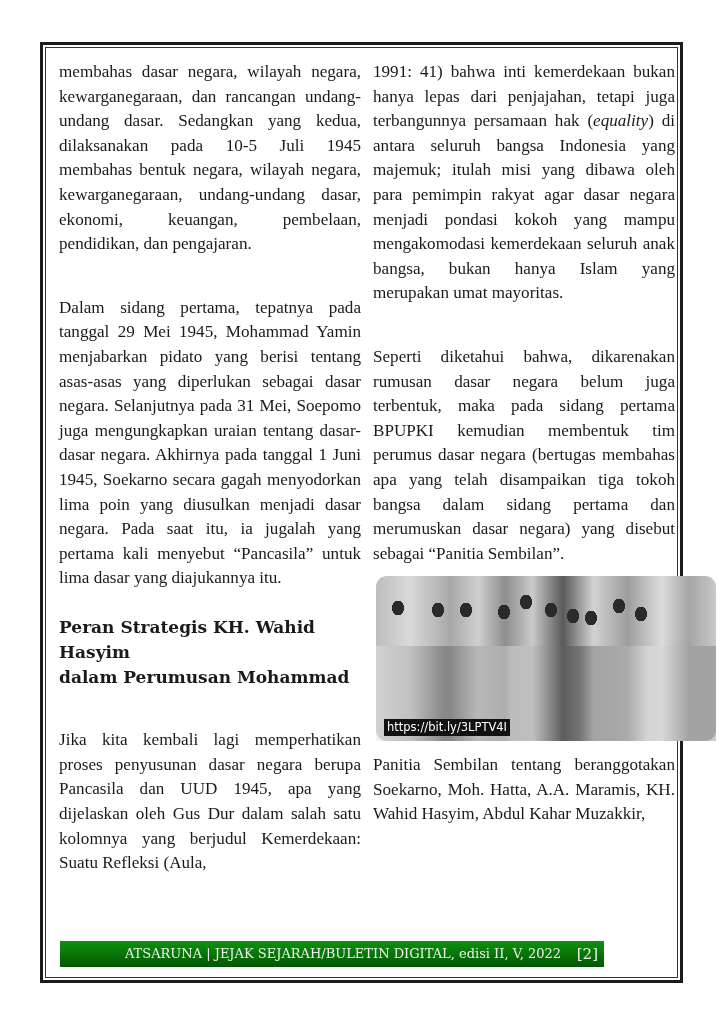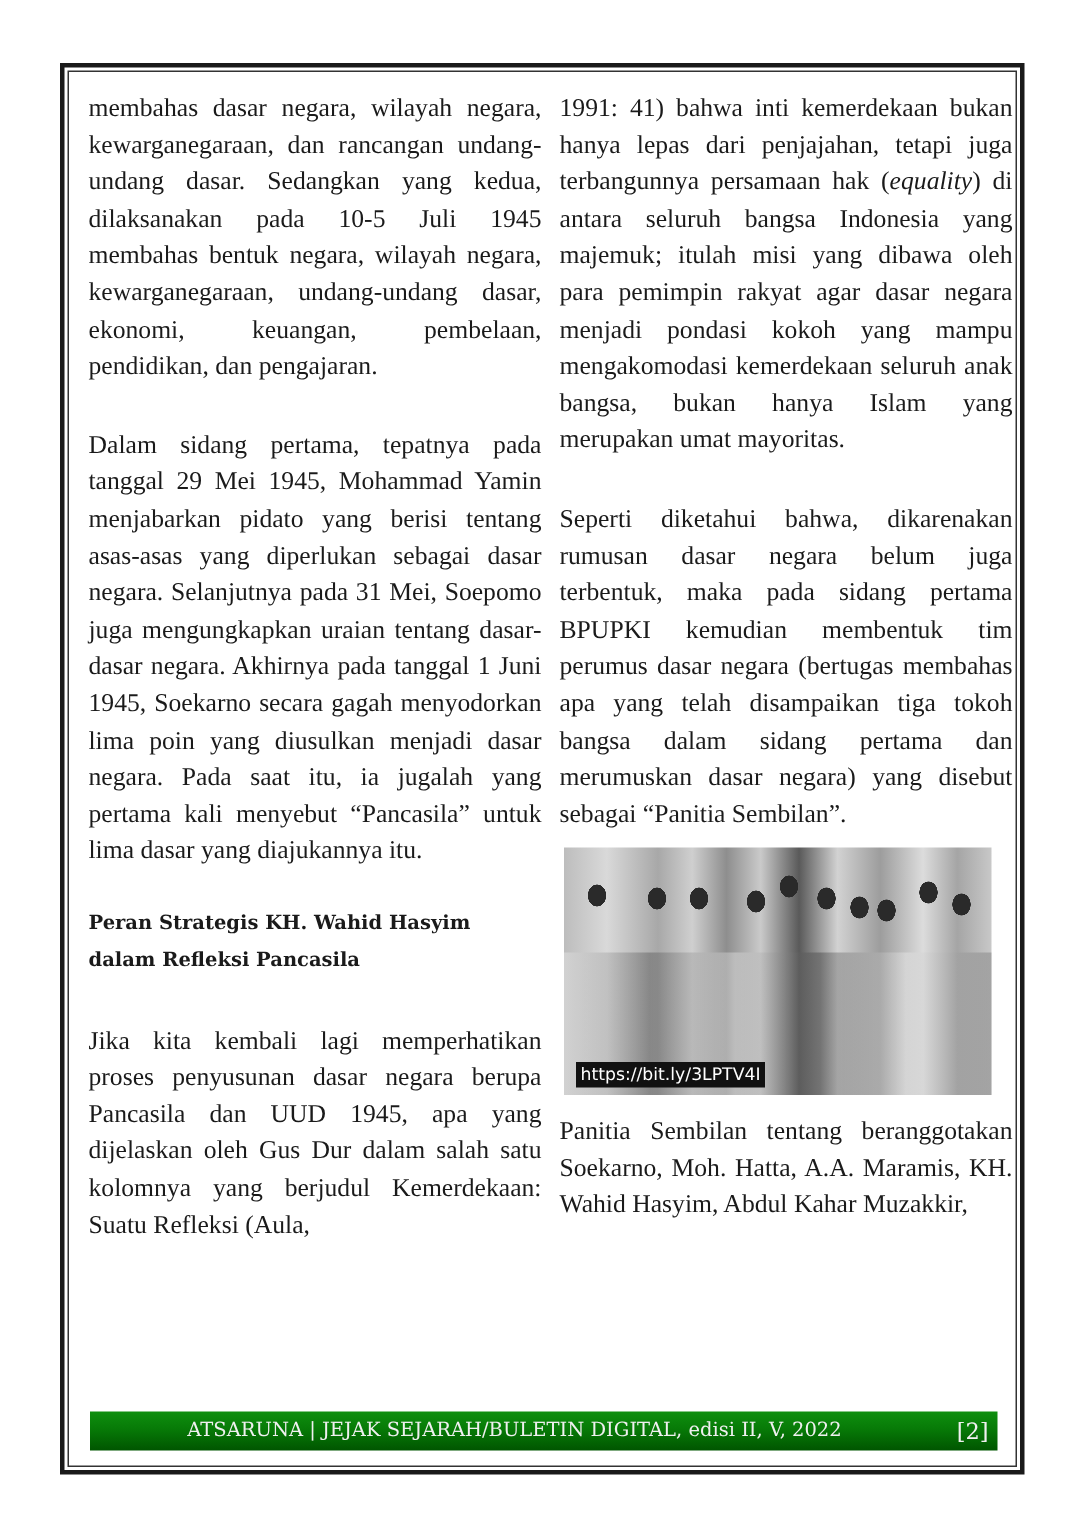--- a/index.html
+++ b/index.html
@@ -14,71 +14,72 @@
   }
   .col {
     position: absolute; top: 60px; width: 302px;
     font-family: "Liberation Serif", "DejaVu Serif", serif;
     font-size: 17.1px; line-height: 24.6px; color: #1a1a1a;
     text-align: justify;
   }
   .col.left { left: 59px; }
   .col.right { left: 373px; }
   .col p { margin: 0; }
-  .col p + p { margin-top: 28px; }
+  .col p + p { margin-top: 39px; }
   .heading {
     font-family: "DejaVu Serif", "Liberation Serif", serif; font-weight: bold;
-    font-size: 13px; line-height: 24.6px; margin-top: 24.6px !important; text-align: left;
+    font-size: 17px; line-height: 24.6px; margin-top: 24.6px !important; text-align: left;
   }
   .photo {
-    position: relative; width: 285px; height: 165px; margin: 10px 0 12px 3px;
+    position: relative; width: 340px; height: 165px; margin: 10px 0 12px 3px;
     background:
       radial-gradient(ellipse 10px 12px at 22px 32px, #2a2a2a 60%, transparent 62%),
       radial-gradient(ellipse 10px 12px at 62px 34px, #2a2a2a 60%, transparent 62%),
       radial-gradient(ellipse 10px 12px at 90px 34px, #2a2a2a 60%, transparent 62%),
       radial-gradient(ellipse 10px 12px at 128px 36px, #2a2a2a 60%, transparent 62%),
       radial-gradient(ellipse 10px 12px at 150px 26px, #2a2a2a 60%, transparent 62%),
       radial-gradient(ellipse 10px 12px at 175px 34px, #2a2a2a 60%, transparent 62%),
       radial-gradient(ellipse 10px 12px at 197px 40px, #2a2a2a 60%, transparent 62%),
       radial-gradient(ellipse 10px 12px at 215px 42px, #2a2a2a 60%, transparent 62%),
       radial-gradient(ellipse 10px 12px at 243px 30px, #2a2a2a 60%, transparent 62%),
       radial-gradient(ellipse 10px 12px at 265px 38px, #2a2a2a 60%, transparent 62%),
       linear-gradient(90deg, #bdbdbd 0%, #d9d9d9 10%, #a8a8a8 22%, #cfcfcf 30%, #8e8e8e 38%, #cacaca 46%, #5a5a5a 55%, #d2d2d2 64%, #9d9d9d 74%, #dcdcdc 84%, #a5a5a5 92%, #c8c8c8 100%);
+    border-radius: 11px;
   }
   .photo::after {
     content: ""; position: absolute; left: 0; right: 0; top: 70px; bottom: 0;
     background: linear-gradient(90deg, rgba(230,230,230,.5) 0%, rgba(60,60,60,.35) 20%, rgba(220,220,220,.5) 40%, rgba(40,40,40,.35) 60%, rgba(230,230,230,.5) 80%, rgba(80,80,80,.3) 100%);
   }
   .photo-caption {
     position: absolute; left: 8px; bottom: 5px; z-index: 2;
     background: #111; color: #fff; padding: 0 3px;
     font-family: "DejaVu Sans", "Liberation Sans", sans-serif; font-size: 11.5px; line-height: 17px;
   }
   .footer-bar {
-    position: absolute; left: 60px; top: 941px; width: 605px; height: 26px;
+    position: absolute; left: 60px; top: 941px; width: 544px; height: 26px;
     background: linear-gradient(180deg, #0f8f0f 0%, #077a07 45%, #005500 100%);
     color: #f0f0f0; font-family: "DejaVu Serif", "Liberation Serif", serif;
     font-size: 13px; line-height: 26px;
   }
   .footer-text { position: absolute; left: 0; width: 566px; text-align: center; top: 0; }
   .footer-page { position: absolute; right: 6px; top: 0; font-size: 15px; }
 </style>
 </head>
 <body>
 
 <div class="page-frame">
   <div class="page-frame-inner"></div>
 </div>
 
 <div class="col left">
   <p>membahas dasar negara, wilayah negara, kewarganegaraan, dan rancangan undang-undang dasar. Sedangkan yang kedua, dilaksanakan pada 10-5 Juli 1945 membahas bentuk negara, wilayah negara, kewarganegaraan, undang-undang dasar, ekonomi, keuangan, pembelaan, pendidikan, dan pengajaran.</p>
   <p>Dalam sidang pertama, tepatnya pada tanggal 29 Mei 1945, Mohammad Yamin menjabarkan pidato yang berisi tentang asas-asas yang diperlukan sebagai dasar negara. Selanjutnya pada  31 Mei, Soepomo juga mengungkapkan uraian tentang dasar-dasar negara. Akhirnya pada tanggal 1 Juni 1945, Soekarno secara gagah menyodorkan lima poin yang diusulkan menjadi dasar negara. Pada saat itu, ia jugalah yang pertama kali menyebut “Pancasila” untuk lima dasar yang diajukannya itu.</p>
   <p class="heading">
     <span>Peran Strategis KH. Wahid Hasyim</span><br>
-    <span>dalam Refleksi Pancasila</span>
+    <span>dalam Perumusan Mohammad</span>
   </p>
   <p>Jika kita kembali lagi memperhatikan proses penyusunan dasar negara berupa Pancasila dan UUD 1945, apa yang dijelaskan oleh Gus Dur dalam salah satu kolomnya yang berjudul Kemerdekaan: Suatu Refleksi (Aula,</p>
 </div>
 
 <div class="col right">
   <p><span>1991: 41) bahwa inti kemerdekaan bukan hanya lepas dari penjajahan, tetapi juga terbangunnya persamaan hak (</span><em>equality</em><span>) di antara seluruh bangsa Indonesia yang majemuk; itulah misi yang dibawa oleh para pemimpin rakyat agar dasar negara menjadi pondasi kokoh yang mampu mengakomodasi kemerdekaan seluruh anak bangsa, bukan hanya Islam yang merupakan umat mayoritas.</span></p>
   <p>Seperti diketahui bahwa, dikarenakan rumusan dasar negara belum juga terbentuk, maka pada sidang pertama BPUPKI kemudian membentuk tim perumus dasar negara (bertugas membahas apa yang telah disampaikan tiga tokoh bangsa dalam sidang pertama dan merumuskan dasar negara) yang disebut sebagai “Panitia Sembilan”.</p>
   <div class="photo">
     <span class="photo-caption">https://bit.ly/3LPTV4I</span>
   </div>

